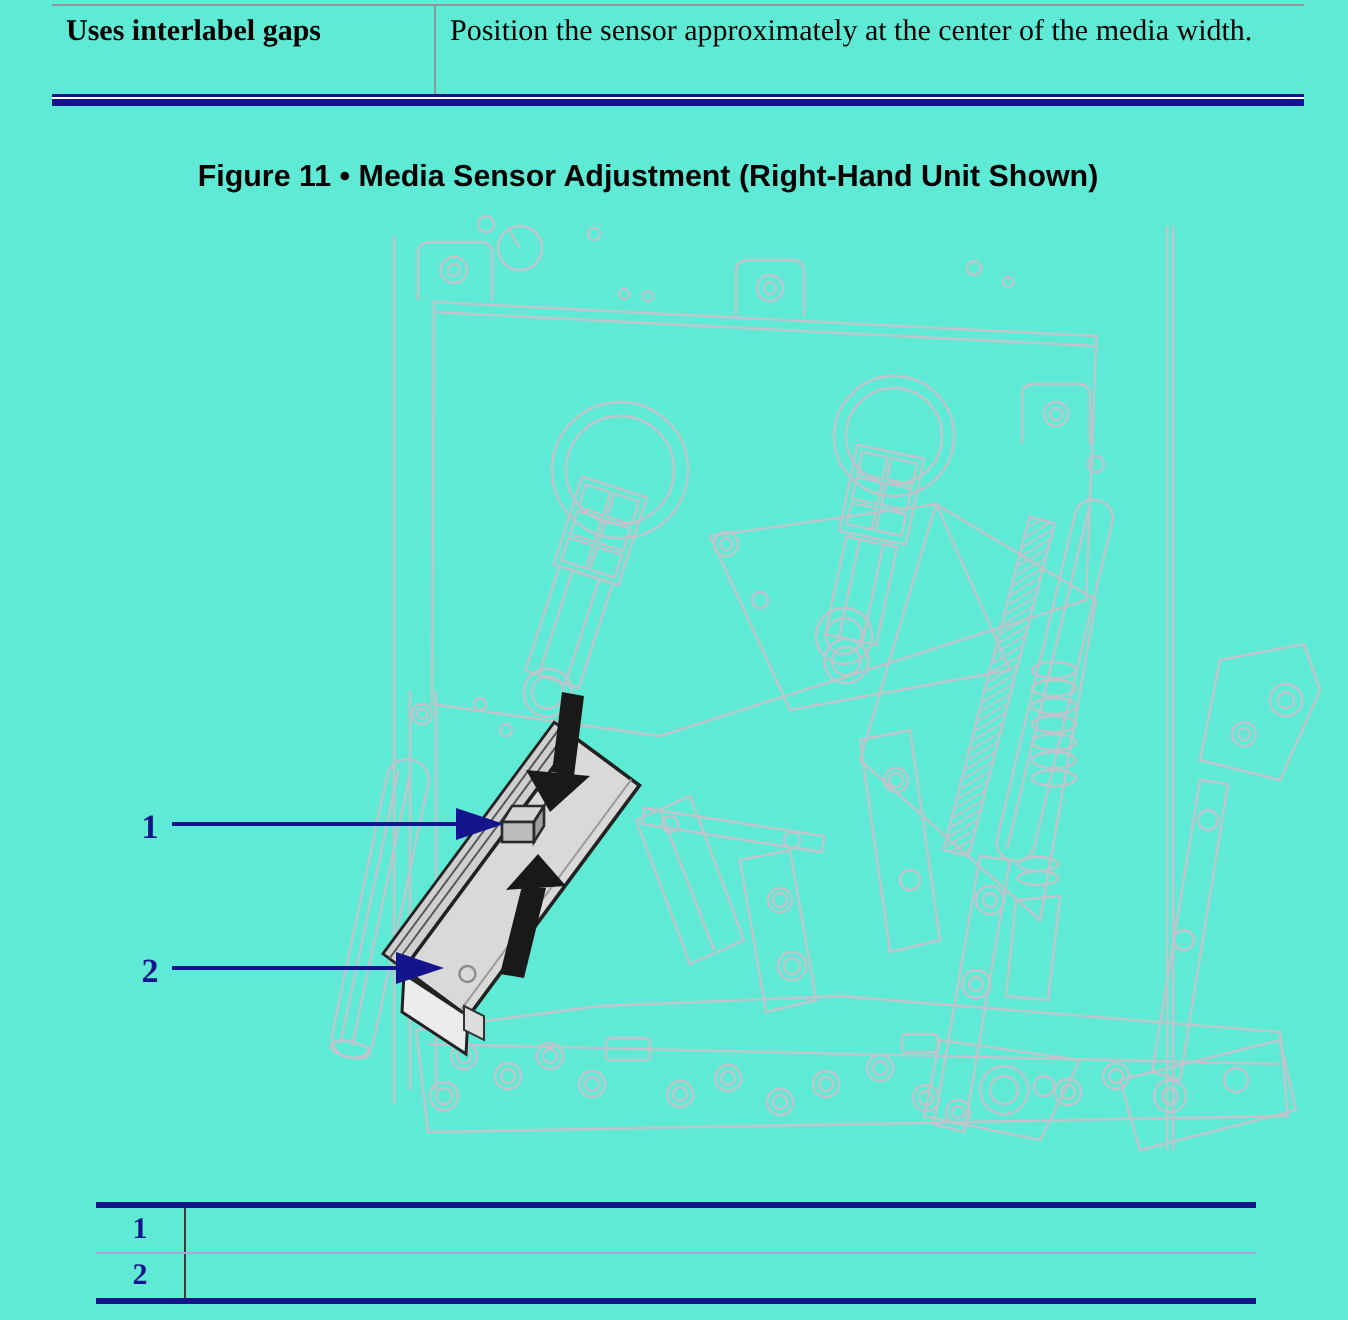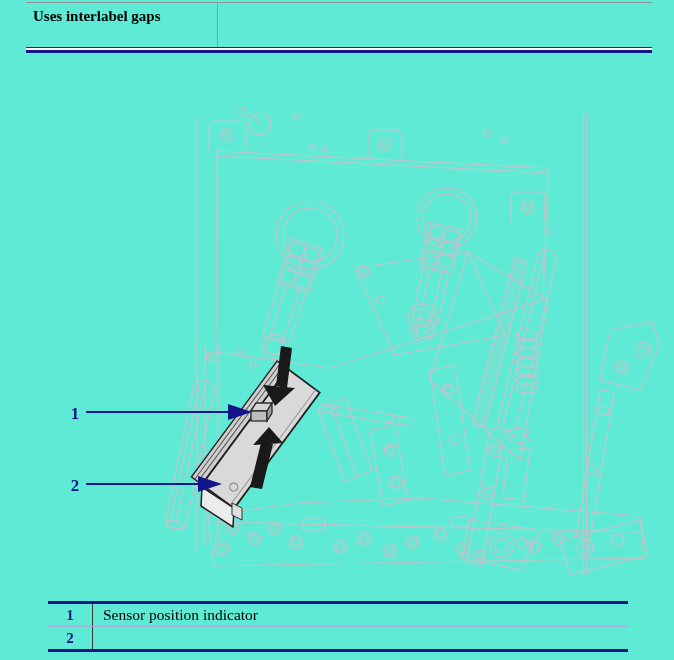--- a/index.html
+++ b/index.html
@@ -43,23 +43,25 @@
   }
   .legend .desc{flex:1;font-size:15.5px;padding-left:10px;}
 </style>
 </head>
 <body>
 
 <div class="page">
 
   <div class="top-table">
     <div class="cell-left">Uses interlabel gaps</div>
+    <div class="cell-right">Position the sensor approximately at the center of the media width.</div>
   </div>
   <div class="top-table-heavy-border"></div>
 
+  <div class="figure-caption">Figure 11 • Media Sensor Adjustment (Right-Hand Unit Shown)</div>
 
   <svg class="figure-svg" width="674" height="500" viewBox="0 100 674 500" xmlns="http://www.w3.org/2000/svg">
     <defs>
       <pattern id="hatch" patternUnits="userSpaceOnUse" width="5" height="5">
         <line x1="0" y1="5" x2="5" y2="0" stroke="#c1c5cb" stroke-width="1"></line>
       </pattern>
     </defs>
 
     <g stroke="#c1c5cb" stroke-width="1.2" fill="none">
 
@@ -290,20 +292,19 @@
         <text x="75" y="491" text-anchor="middle">2</text>
         <line x1="86" y1="484" x2="198" y2="484" stroke="#14148c" stroke-width="2"></line>
         <polygon points="198,476 198,492 222,484" stroke="none"></polygon>
       </g>
     </g>
   </svg>
 
   <div class="legend">
     <div class="row">
       <div class="num">1</div>
-      <div class="desc">Sensor position indicator</div>
     </div>
     <div class="row">
       <div class="num">2</div>
     </div>
   </div>
 
 </div>
 
 </body></html>

